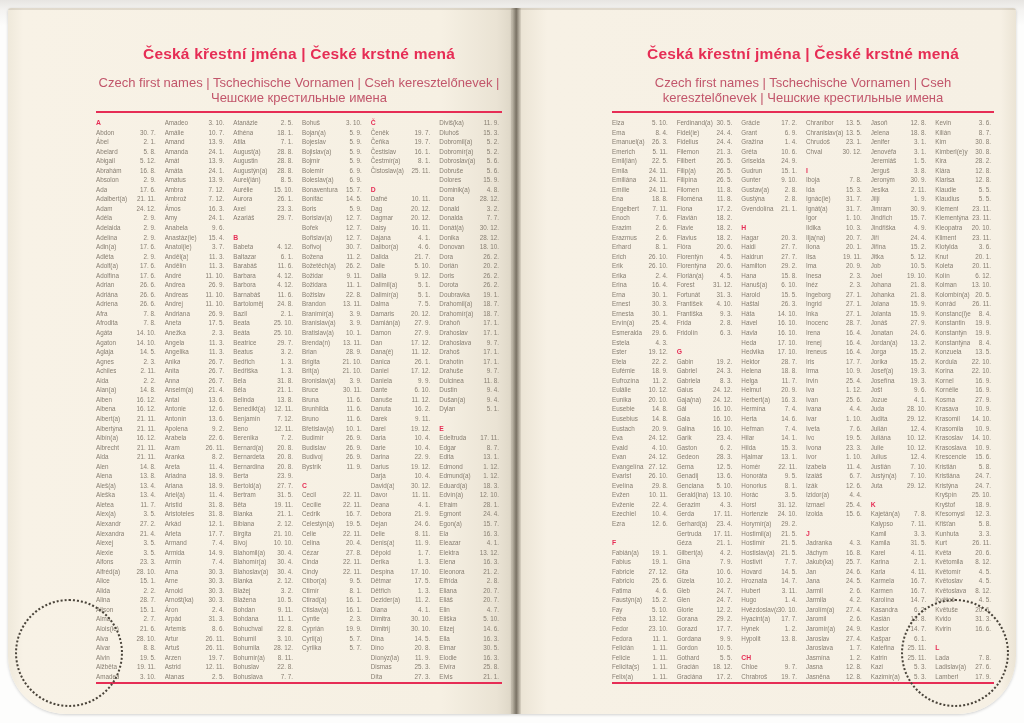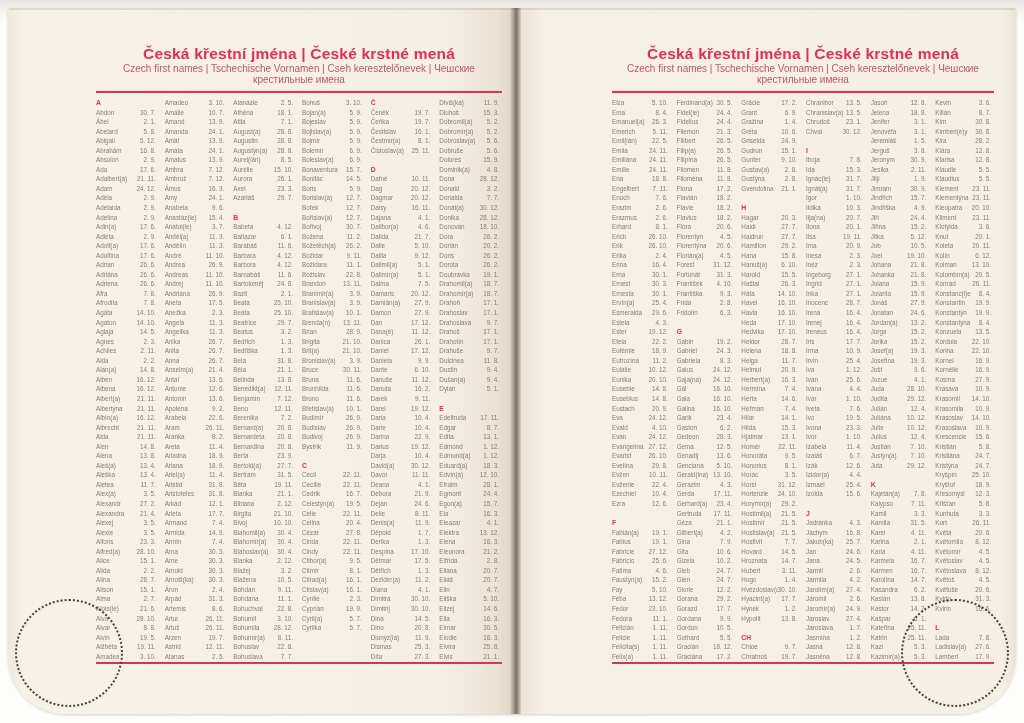--- a/index.html
+++ b/index.html
@@ -14,21 +14,21 @@
   .page.right{border-radius:0 3px 58px 0;
     background:linear-gradient(90deg,#d9d2c2 0%,#ece5d6 2%,#f7f1e5 7%,#f6f0e4 97%,#ebe4d5 100%);
     box-shadow:0 1px 3px rgba(0,0,0,.18);}
   .gutter{position:absolute;left:503px;top:0;width:10px;height:100%;
     background:linear-gradient(90deg,rgba(60,52,40,.05),rgba(60,52,40,.55) 45%,rgba(60,52,40,.6) 55%,rgba(60,52,40,.08));}
   .content{position:relative;}
   .page.left .content{margin:0 10px 0 44px;}
   .page.right .content{margin:0 22px 0 56px;}
   .page-header{text-align:center;padding-top:37px;}
   .title{font-size:15.5px;font-weight:bold;color:var(--accent,#e62d55);letter-spacing:.2px;}
-  .subtitle{font-size:10px;color:var(--accent2,#c2566b);margin-top:0;}
+  .subtitle{font-size:13px;color:var(--accent2,#c2566b);margin-top:12px;}
   .rule{height:2px;background:var(--accent,#e62d55);margin-top:6px;}
   .cols{display:flex;gap:6px;margin-top:5px;}
   .col{flex:1;min-width:0;}
   .row{display:flex;height:9.55px;line-height:9.55px;font-size:6.3px;color:var(--ink,#877e71);}
   .row .n{white-space:nowrap;overflow:hidden;}
   .row .d{margin-left:auto;padding-right:3px;white-space:nowrap;}
   .row.hdr{color:var(--accent,#e62d55);font-weight:bold;font-size:6.8px;}
   .bottom-rule{height:1.6px;background:var(--accent,#e62d55);margin-top:1px;}
   .stitch{position:absolute;width:104px;height:104px;border:2.4px dotted #4a443a;border-radius:50%;}
   .stitch.sl{left:7px;bottom:7px;}

